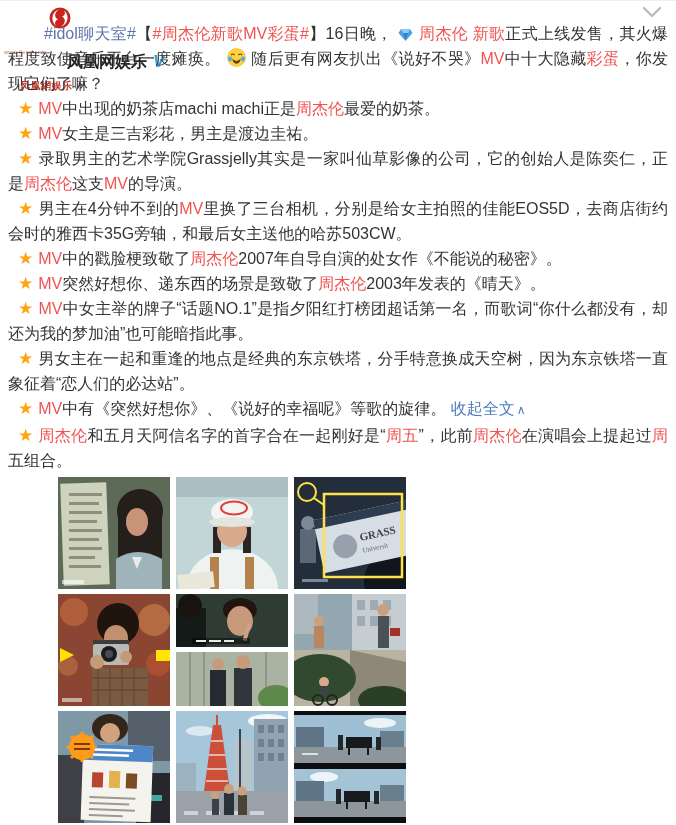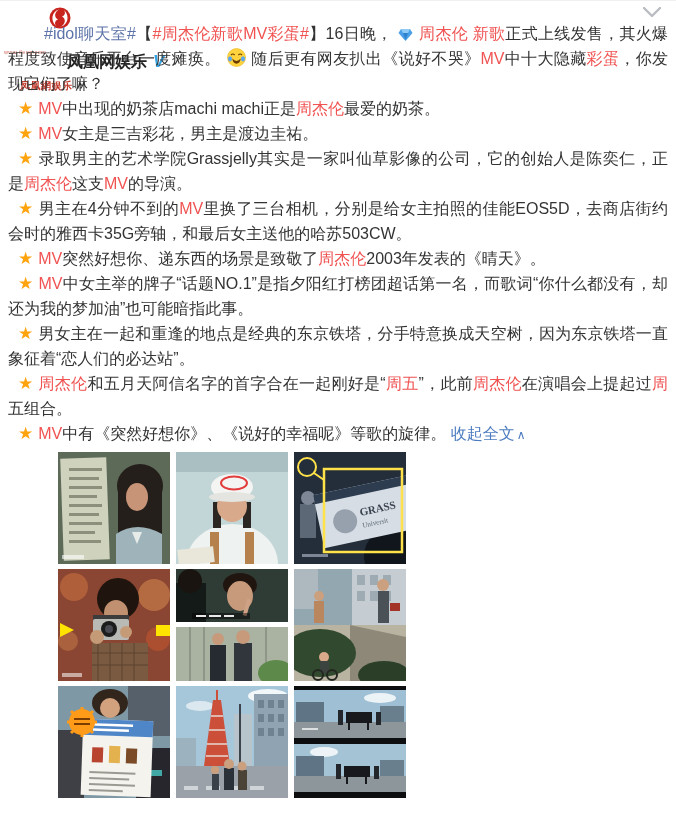--- a/index.html
+++ b/index.html
@@ -76,25 +76,26 @@
     <path d="M5.2 10.5 q4.3 4.8 8.6 0 q-1 5.2 -4.3 5.2 q-3.3 0 -4.3 -5.2z" fill="#6a3a00"></path>
     <ellipse cx="3" cy="10.8" rx="2" ry="2.6" fill="#58a7f0"></ellipse>
     <ellipse cx="16" cy="10.8" rx="2" ry="2.6" fill="#58a7f0"></ellipse>
   </svg>
 <span> 随后更有网友扒出《说好不哭》</span><span class="seg-red">MV</span><span>中十大隐藏</span><span class="seg-red">彩蛋</span><span>，你发现它们了嘛？</span></p>
     <div>
         <p class="bullet"><span class="star">★</span><span class="seg-red">MV</span><span>中出现的奶茶店machi machi正是</span><span class="seg-red">周杰伦</span><span>最爱的奶茶。</span></p>
         <p class="bullet"><span class="star">★</span><span class="seg-red">MV</span><span>女主是三吉彩花，男主是渡边圭祐。</span></p>
         <p class="bullet"><span class="star">★</span><span>录取男主的艺术学院Grassjelly其实是一家叫仙草影像的公司，它的创始人是陈奕仁，正是</span><span class="seg-red">周杰伦</span><span>这支</span><span class="seg-red">MV</span><span>的导演。</span></p>
         <p class="bullet"><span class="star">★</span><span>男主在4分钟不到的</span><span class="seg-red">MV</span><span>里换了三台相机，分别是给女主拍照的佳能EOS5D，去商店街约会时的雅西卡35G旁轴，和最后女主送他的哈苏503CW。</span></p>
+        <p class="bullet"><span class="star">★</span><span class="seg-red">MV</span><span>中的戳脸梗致敬了</span><span class="seg-red">周杰伦</span><span>2007年自导自演的处女作《不能说的秘密》。</span></p>
         <p class="bullet"><span class="star">★</span><span class="seg-red">MV</span><span>突然好想你、递东西的场景是致敬了</span><span class="seg-red">周杰伦</span><span>2003年发表的《晴天》。</span></p>
         <p class="bullet"><span class="star">★</span><span class="seg-red">MV</span><span>中女主举的牌子“话题NO.1”是指夕阳红打榜团超话第一名，而歌词“你什么都没有，却还为我的梦加油”也可能暗指此事。</span></p>
         <p class="bullet"><span class="star">★</span><span>男女主在一起和重逢的地点是经典的东京铁塔，分手特意换成天空树，因为东京铁塔一直象征着“恋人们的必达站”。</span></p>
+        <p class="bullet"><span class="star">★</span><span class="seg-red">MV</span><span>中有《突然好想你》、《说好的幸福呢》等歌的旋律。</span> <a class="collapse-link">收起全文<span class="caret">∧</span></a></p>
         <p class="bullet"><span class="star">★</span><span class="seg-red">周杰伦</span><span>和五月天阿信名字的首字合在一起刚好是“</span><span class="seg-red">周五</span><span>”，此前</span><span class="seg-red">周杰伦</span><span>在演唱会上提起过</span><span class="seg-red">周</span><span>五组合。</span></p>
-        <p class="bullet"><span class="star">★</span><span class="seg-red">MV</span><span>中有《突然好想你》、《说好的幸福呢》等歌的旋律。</span> <a class="collapse-link">收起全文<span class="caret">∧</span></a></p>
       </div>
 
     <div class="grid">
 
       <div class="tile">
         <svg width="112" height="112" viewBox="0 0 112 112">
           <rect width="112" height="112" fill="#5d6a58"></rect>
           <rect x="4" y="6" width="46" height="102" fill="#cfd2bd" transform="rotate(-2 27 57)"></rect>
           <g fill="#8b8f7c">
               <rect x="11" y="16" width="33" height="3"></rect>

